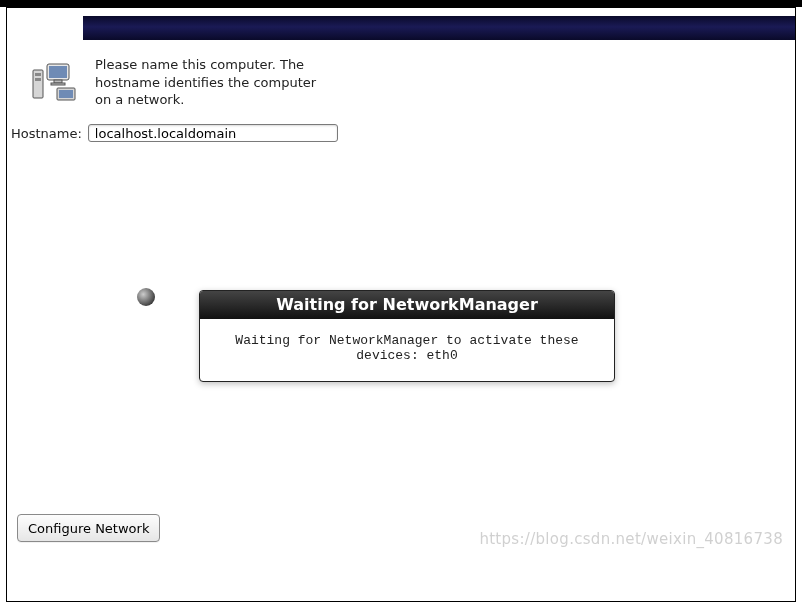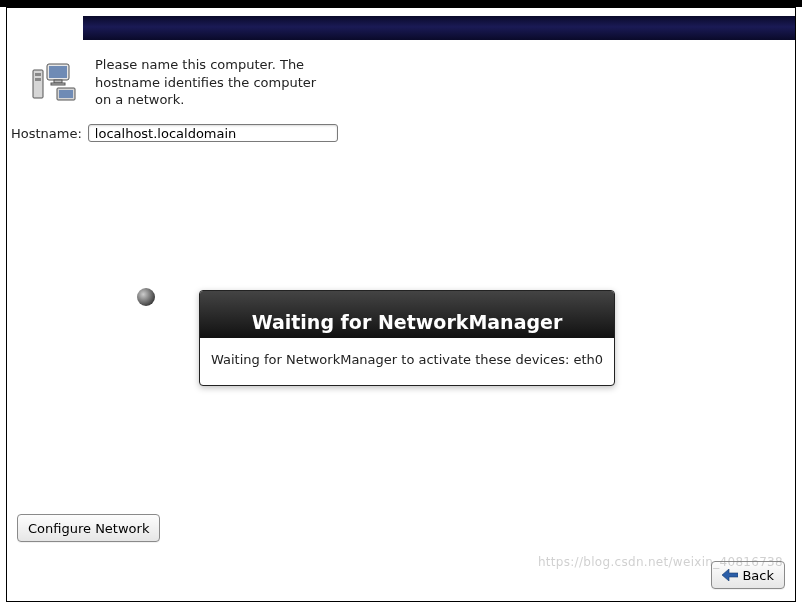--- a/index.html
+++ b/index.html
@@ -73,27 +73,28 @@
     border-radius: 4px;
     overflow: hidden;
     box-shadow: 0 2px 6px rgba(0,0,0,.25);
     background: #fff;
   }
   .dialog-title {
     background: linear-gradient(to bottom, #444, #111);
     color: #fff;
     font-weight: bold;
     text-align: center;
-    padding: 20px 0 5px;
-    font-size: 19px;
+    padding: 4px 0 5px;
+    font-size: 16px;
   }
   .dialog-body {
     padding: 14px 10px 18px;
     text-align: center;
     font-size: 13px;
+    font-family: Liberation Mono, monospace;
   }
   
   .btn {
     display: inline-flex; align-items: center; gap: 4px;
     height: 28px;
     padding: 0 10px;
     border: 1px solid #8a8a8a;
     border-radius: 4px;
     background: linear-gradient(to bottom, #fdfdfd, #e6e6e6);
     font: inherit;
@@ -110,23 +111,23 @@
     display: flex; gap: 10px; align-items: center;
   }
   .next-highlight {
     border: 3px solid #ff0000;
     padding: 3px;
     border-radius: 2px;
   }
   .arrow { width: 16px; height: 12px; display:inline-block; }
   .watermark {
     position: absolute;
-    right: 12px; bottom: 32px;
+    right: 12px; bottom: 53px;
     color: rgba(120,120,120,.35);
-    font-size: 12px;
+    font-size: 15px;
     letter-spacing: .3px;
     pointer-events: none;
   }
 </style>
 </head>
 <body>
 
 <div class="outer">
   <div class="inner">
 
@@ -162,26 +163,18 @@
     <div class="dialog">
       <div class="dialog-title">Waiting for NetworkManager</div>
       <div class="dialog-body">Waiting for NetworkManager to activate these devices: eth0</div>
     </div>
 
     <button class="btn cfg-btn">
       <span>Configure Network</span>
     </button>
 
     <div class="nav">
-      <button class="btn">
-        <span class="arrow">
-          <svg viewBox="0 0 16 12" width="16" height="12">
-            <path d="M7 0 L0 6 L7 12 L7 8 L16 8 L16 4 L7 4 Z" fill="#2b5ea8" stroke="#163a6b" stroke-width=".6"></path>
-          </svg>
-        </span>
-        <span>Back</span>
-      </button>
     </div>
 
     <div class="watermark">https://blog.csdn.net/weixin_40816738</div>
 
   </div>
 </div>
 
 </body></html>

